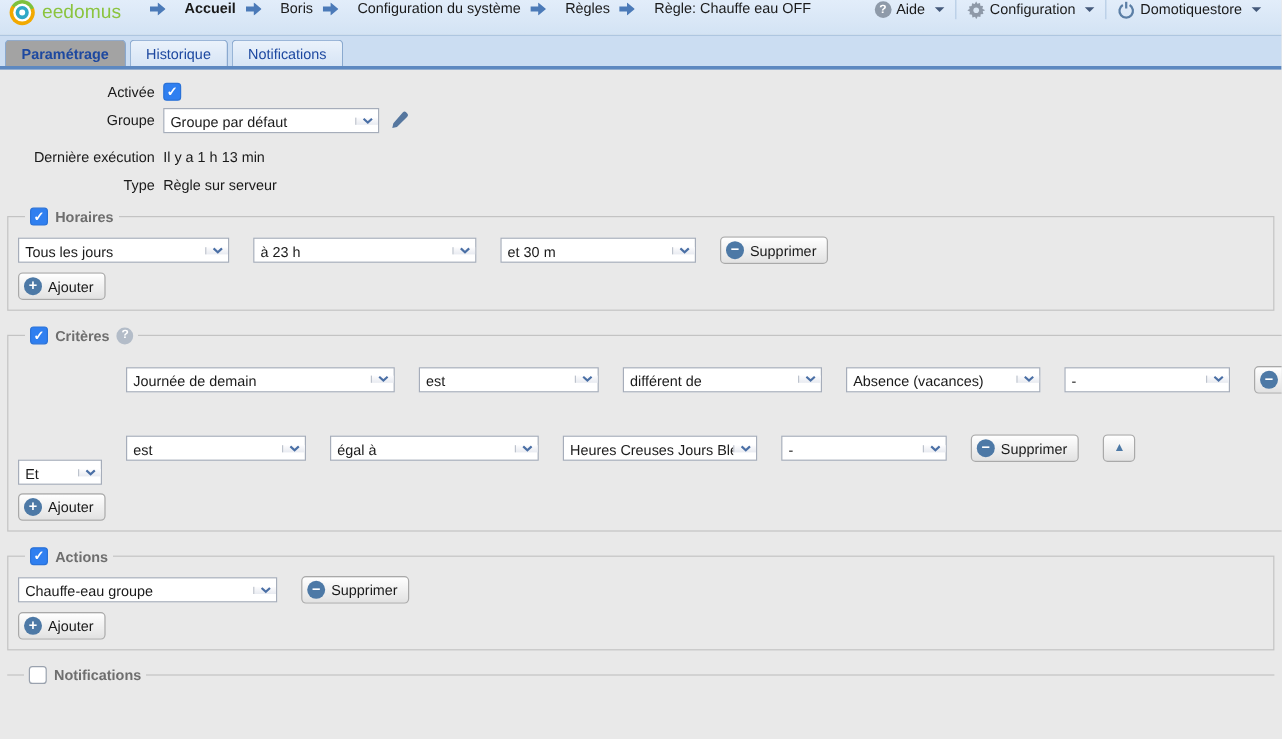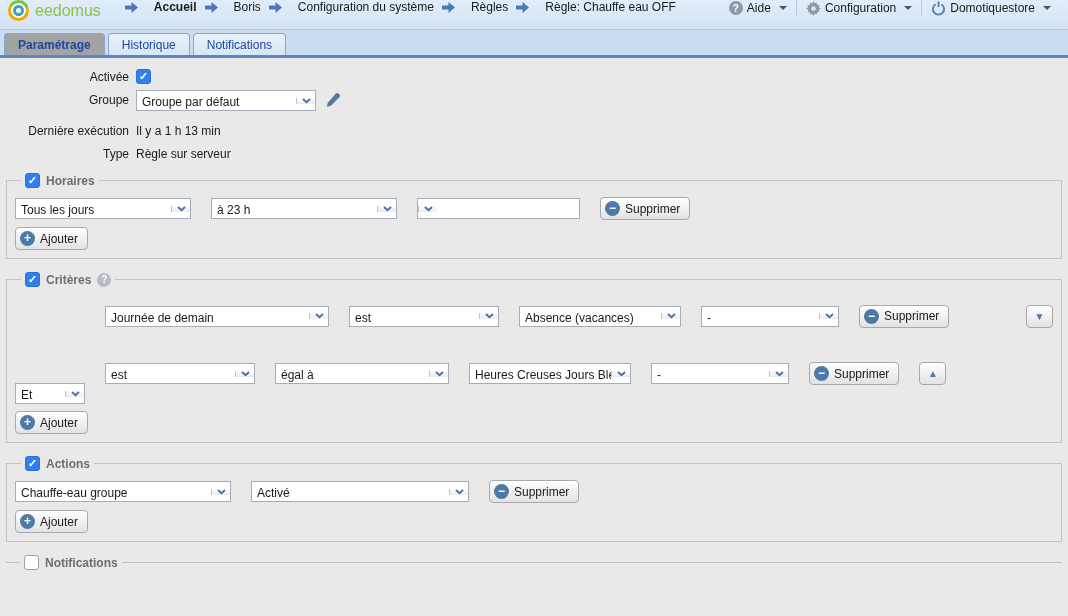--- a/index.html
+++ b/index.html
@@ -199,20 +199,21 @@
       </span>
       <span class="dd" style="width:186px">
         <span class="dd-text">à 23 h</span>
         <span class="dd-trigger">
             <svg width="9" height="6" viewBox="0 0 9 6">
               <path d="M1 1l3.5 3.2L8 1" fill="none" stroke="#4a6fa5" stroke-width="1.8"></path>
             </svg>
           </span>
       </span>
       <span class="dd" style="width:163px">
+        <span class="dd-text">et 30 m</span>
         <span class="dd-trigger">
             <svg width="9" height="6" viewBox="0 0 9 6">
               <path d="M1 1l3.5 3.2L8 1" fill="none" stroke="#4a6fa5" stroke-width="1.8"></path>
             </svg>
           </span>
       </span>
       <button class="btn">
         <span class="circle-icon">−</span>
         <span>Supprimer</span>
       </button>
@@ -244,20 +245,28 @@
           </span>
       </span>
       <span class="dd" style="width:150px">
         <span class="dd-text">est</span>
         <span class="dd-trigger">
             <svg width="9" height="6" viewBox="0 0 9 6">
               <path d="M1 1l3.5 3.2L8 1" fill="none" stroke="#4a6fa5" stroke-width="1.8"></path>
             </svg>
           </span>
       </span>
+      <span class="dd" style="width:166px">
+        <span class="dd-text">différent de</span>
+        <span class="dd-trigger">
+            <svg width="9" height="6" viewBox="0 0 9 6">
+              <path d="M1 1l3.5 3.2L8 1" fill="none" stroke="#4a6fa5" stroke-width="1.8"></path>
+            </svg>
+          </span>
+      </span>
       <span class="dd" style="width:162px">
         <span class="dd-text">Absence (vacances)</span>
         <span class="dd-trigger">
             <svg width="9" height="6" viewBox="0 0 9 6">
               <path d="M1 1l3.5 3.2L8 1" fill="none" stroke="#4a6fa5" stroke-width="1.8"></path>
             </svg>
           </span>
       </span>
       <span class="dd" style="width:138px">
         <span class="dd-text">-</span>
@@ -337,28 +346,20 @@
   <fieldset class="section">
     <legend>
       <span class="checkbox" style="margin-top:0">
         <span>✓</span>
       </span>
       <span>Actions</span>
     </legend>
     <div class="hrow">
       <span class="dd" style="width:216px">
         <span class="dd-text">Chauffe-eau groupe</span>
-        <span class="dd-trigger">
-            <svg width="9" height="6" viewBox="0 0 9 6">
-              <path d="M1 1l3.5 3.2L8 1" fill="none" stroke="#4a6fa5" stroke-width="1.8"></path>
-            </svg>
-          </span>
-      </span>
-      <span class="dd" style="width:218px">
-        <span class="dd-text">Activé</span>
         <span class="dd-trigger">
             <svg width="9" height="6" viewBox="0 0 9 6">
               <path d="M1 1l3.5 3.2L8 1" fill="none" stroke="#4a6fa5" stroke-width="1.8"></path>
             </svg>
           </span>
       </span>
       <button class="btn">
         <span class="circle-icon">−</span>
         <span>Supprimer</span>
       </button>

